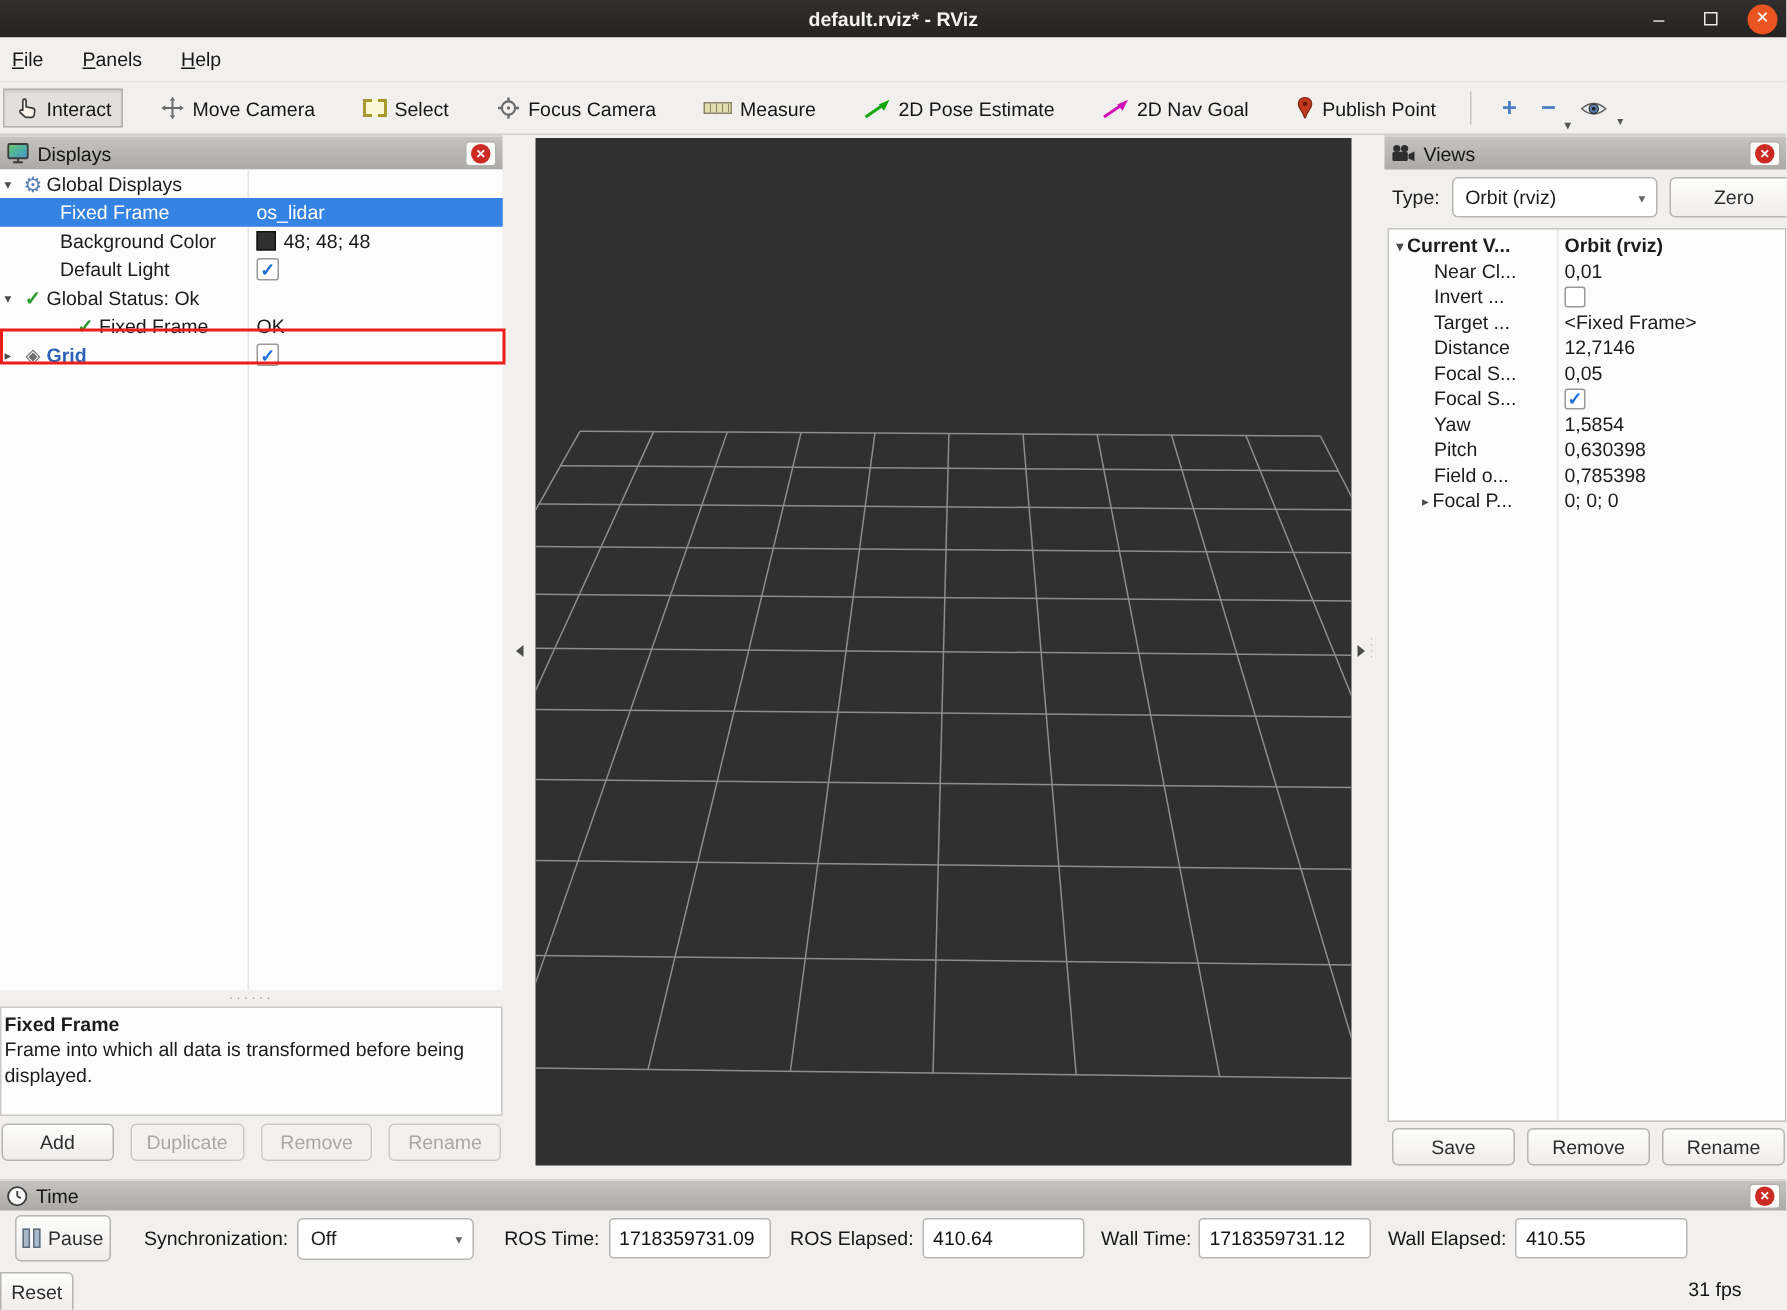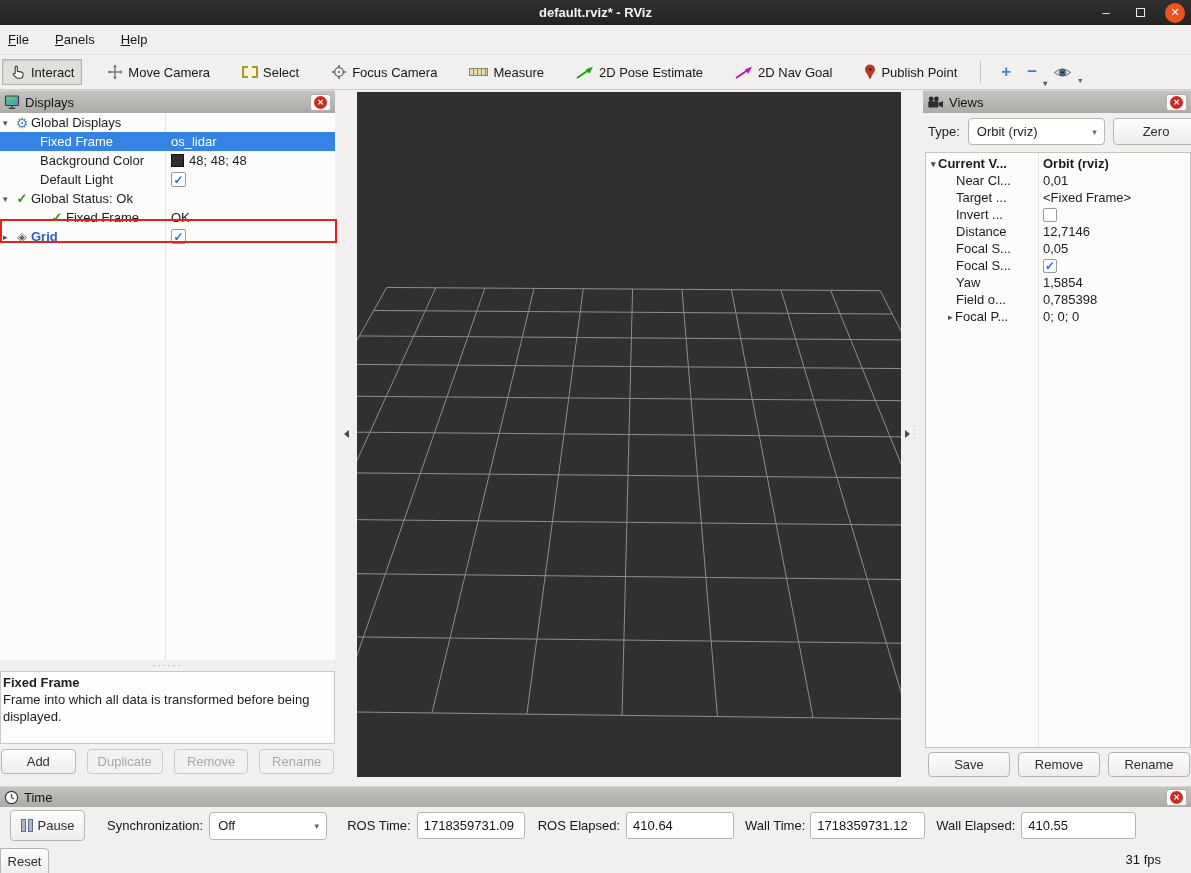--- a/index.html
+++ b/index.html
@@ -108,21 +108,21 @@
   .vcheckbox { width:14px; height:14px; }
   .vbuttons { position:absolute; left:5px; top:662px; width:263px; display:flex; gap:8px; }
   .vbuttons .btn { width:82px; }
   
   #timepanel { left:0; top:786px; width:1191px; height:60px; }
   #timepanel .phead { height:21px; }
   .timerow { position:absolute; left:0; top:24px; width:1191px; height:31px; display:flex; align-items:center; }
   .trlabel { color:#161616; }
   .field { background:#fff; border:1px solid #b7b5b2; border-radius:3px; height:27px; padding:0 6px;
     font-family:"Liberation Sans",sans-serif; font-size:13px; color:#141414; }
-  #pause-btn { margin-left:10px; width:75px; height:31px; }
+  #pause-btn { margin-left:10px; width:64px; height:31px; }
   #sync-combo { width:118px; height:28px; }
   #reset-btn { position:absolute; left:0px; top:848px; width:49px; height:27px; border-radius:0 4px 0 0;
     justify-content:center; }
   .fps { position:absolute; right:30px; top:852px; color:#141414; }
   
   svg { display:block; }
 </style>
 </head>
 <body>
 
@@ -420,38 +420,38 @@
       <div class="ncell">
           <span class="vind">Near Cl...</span>
         </div>
       <div class="vcell">
           <span>0,01</span>
         </div>
     </div>
 
     <div class="vrow">
       <div class="ncell">
+          <span class="vind">Invert ...</span>
+        </div>
+      <div class="vcell">
+          <span class="checkbox vcheckbox"></span>
+        </div>
+    </div>
+
+    <div class="vrow">
+      <div class="ncell">
           <span class="vind">Target ...</span>
         </div>
       <div class="vcell">
           <span>&lt;Fixed Frame&gt;</span>
         </div>
     </div>
 
     <div class="vrow">
       <div class="ncell">
-          <span class="vind">Invert ...</span>
-        </div>
-      <div class="vcell">
-          <span class="checkbox vcheckbox"></span>
-        </div>
-    </div>
-
-    <div class="vrow">
-      <div class="ncell">
           <span class="vind">Distance</span>
         </div>
       <div class="vcell">
           <span>12,7146</span>
         </div>
     </div>
 
     <div class="vrow">
       <div class="ncell">
           <span class="vind">Focal S...</span>
@@ -472,20 +472,28 @@
 
     <div class="vrow">
       <div class="ncell">
           <span class="vind">Yaw</span>
         </div>
       <div class="vcell">
           <span>1,5854</span>
         </div>
     </div>
 
+    <div class="vrow">
+      <div class="ncell">
+          <span class="vind">Pitch</span>
+        </div>
+      <div class="vcell">
+          <span>0,630398</span>
+        </div>
+    </div>
 
     <div class="vrow">
       <div class="ncell">
           <span class="vind">Field o...</span>
         </div>
       <div class="vcell">
           <span>0,785398</span>
         </div>
     </div>
 

